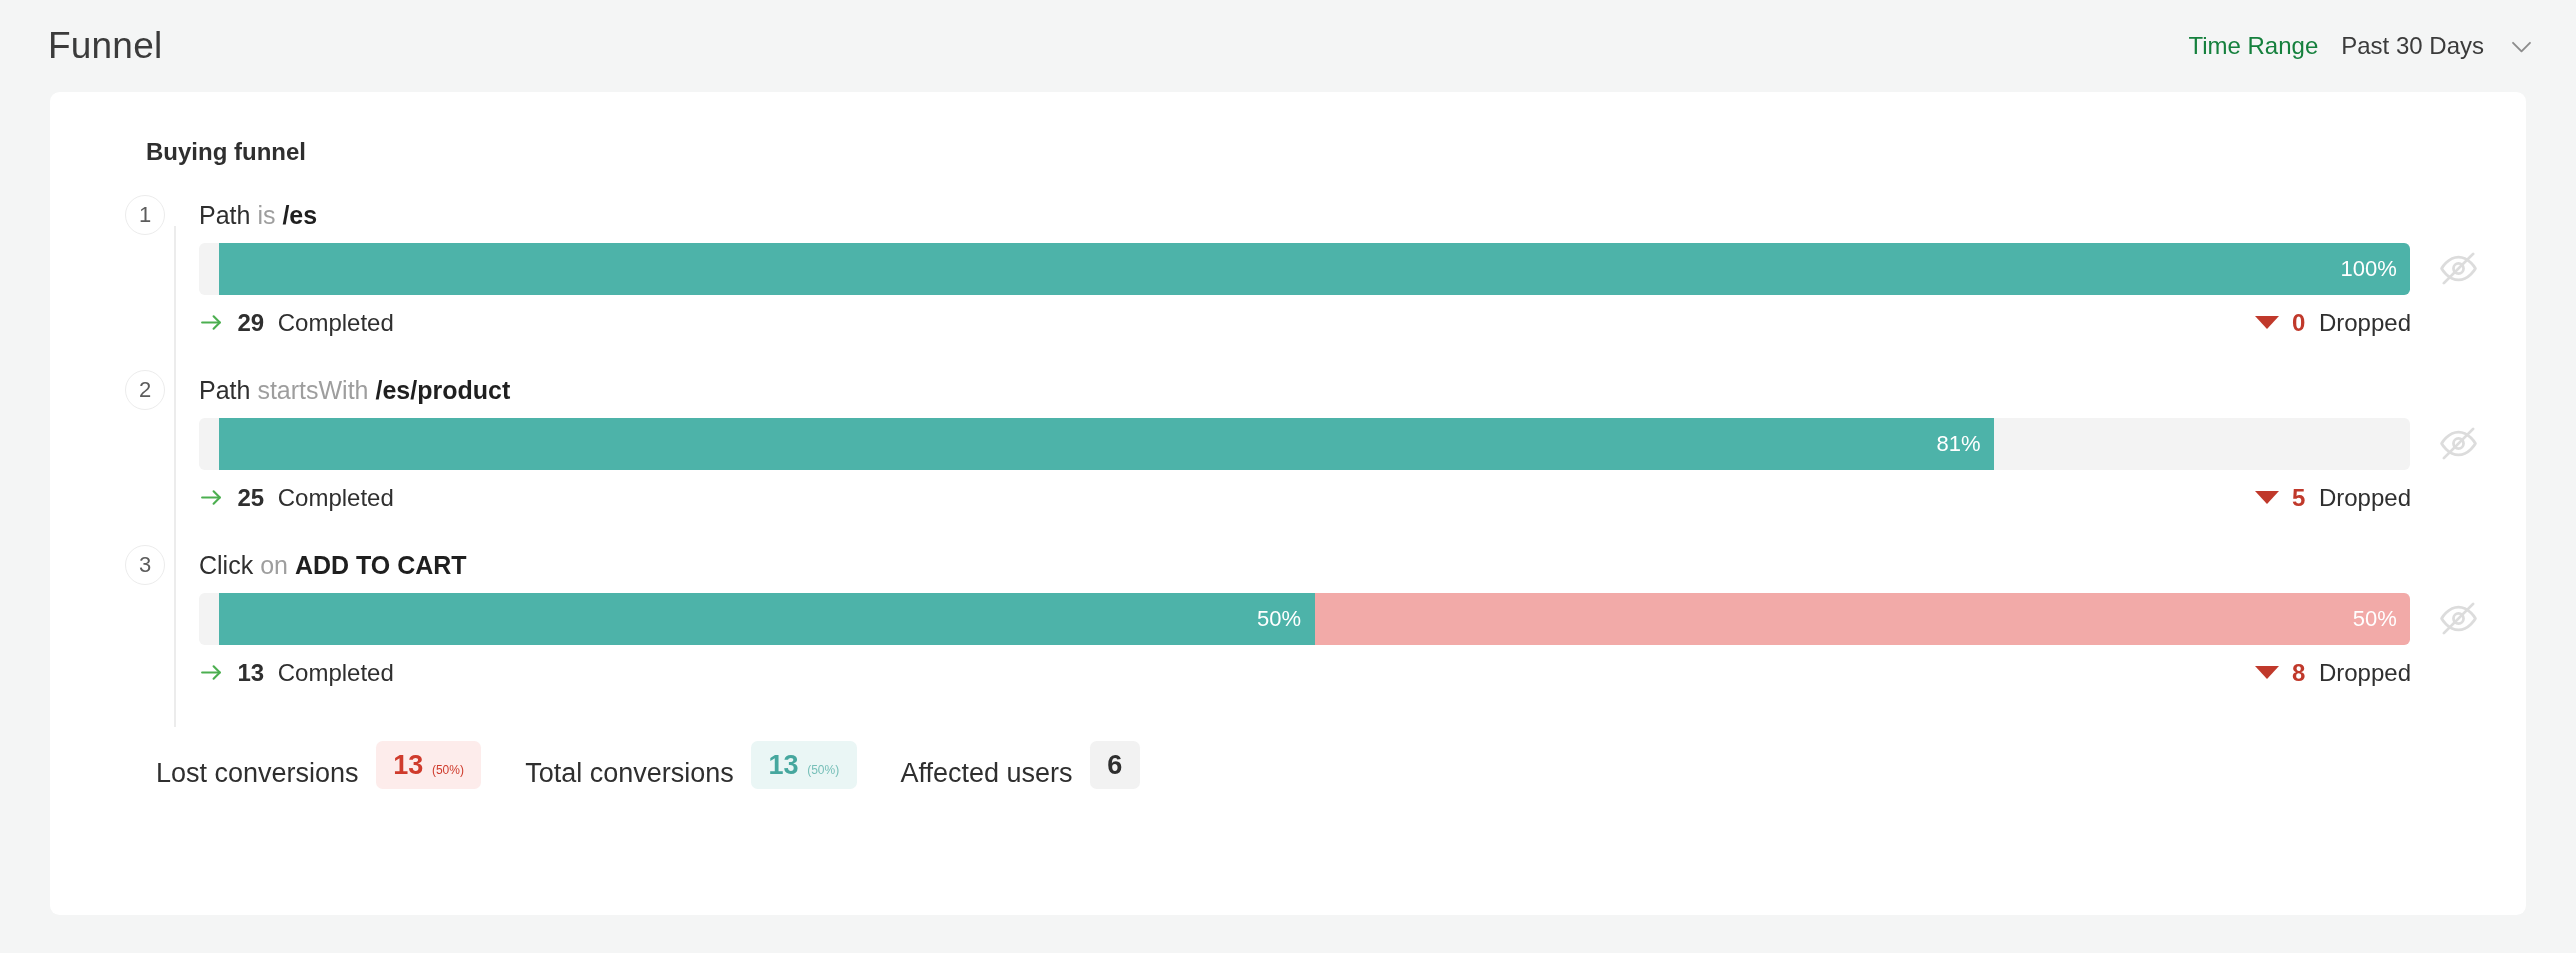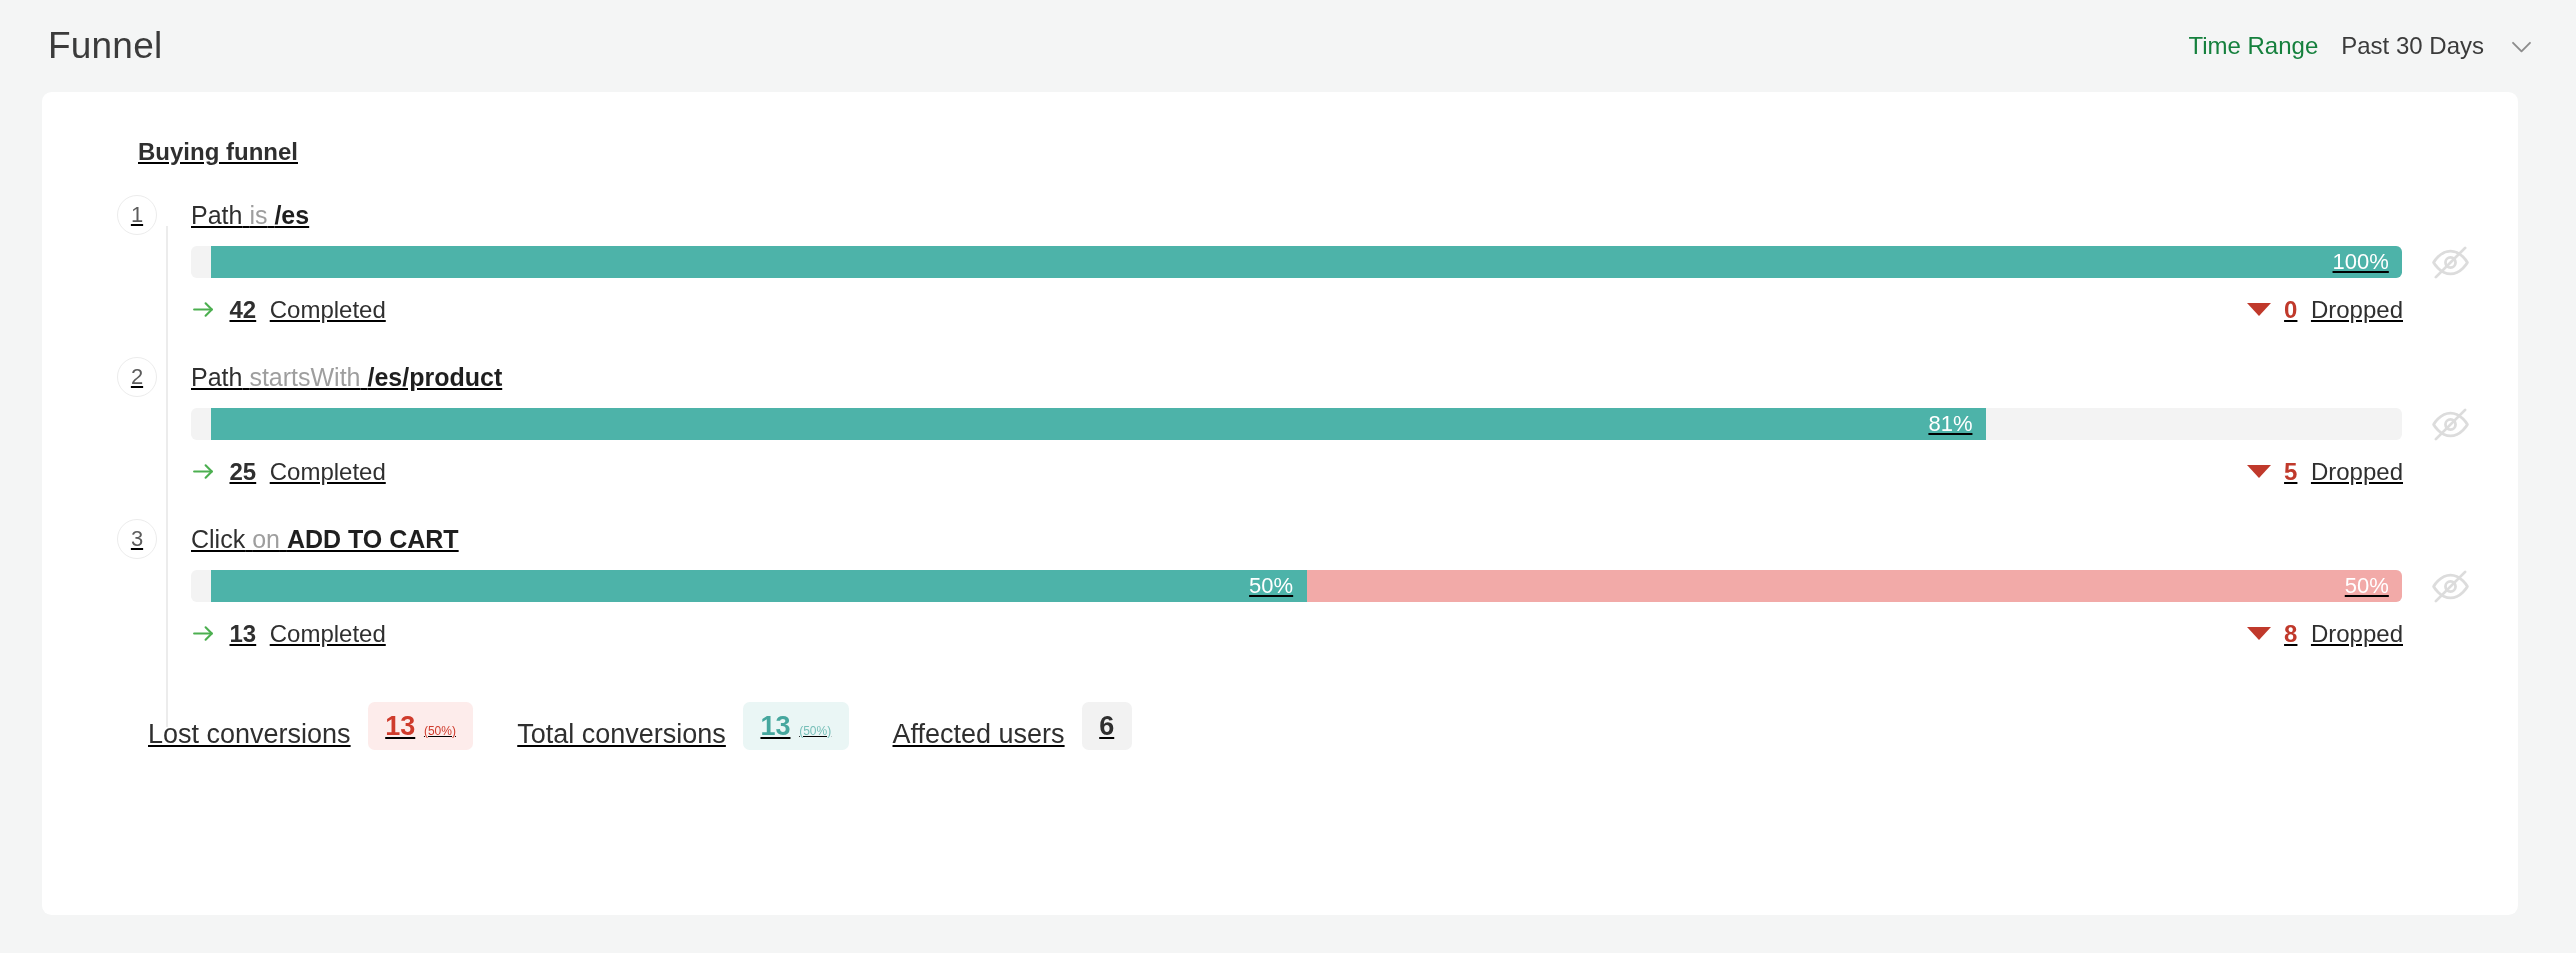--- a/index.html
+++ b/index.html
@@ -51,28 +51,27 @@
   .chevron-down {
     width: 29px;
     height: 29px;
     display: block;
   }
   .chevron-down svg { display: block; }
 
   
   .card {
     position: absolute;
-    left: 42px;
+    left: 50px;
     top: 92px;
     width: 2476px;
     height: 823px;
     background: #ffffff;
     border-radius: 9.6px;
     padding: 46px 0 0 0;
-    text-decoration: underline;
   }
 
   .card-title {
     font-size: 24px;
     font-weight: 700;
     color: #2f2f2f;
     margin-left: 96px;
     margin-bottom: 27px;
   }
 
@@ -131,21 +130,21 @@
 
   
   .bar-row {
     display: flex;
     align-items: center;
     padding-left: 55px;
   }
   .bar-track {
     position: relative;
     flex: 1 1 auto;
-    height: 32px;
+    height: 52px;
     background: #f3f3f3;
     border-radius: 5.8px;
     overflow: hidden;
     display: flex;
     padding-left: 20px;
   }
   .bar-fill {
     height: 100%;
     background: #4db3a9;
     display: flex;
@@ -288,21 +287,21 @@
           </span>
         </div>
         <div class="metrics-row">
           <div class="metric completed">
             <span class="arrow-right">
               <svg viewBox="0 0 24 24" width="25" height="25" fill="none" stroke="#4caf50" stroke-width="2" stroke-linecap="round" stroke-linejoin="round">
                   <line x1="3" y1="12" x2="20" y2="12"></line>
                   <polyline points="14,6 20,12 14,18"></polyline>
                 </svg>
             </span>
-            <span class="num">42</span>
+            <span class="num">29</span>
             <span>Completed</span>
           </div>
           <div class="metric dropped">
             <span class="tri-down"></span>
             <span class="num">0</span>
             <span>Dropped</span>
           </div>
         </div>
       </div>
 

